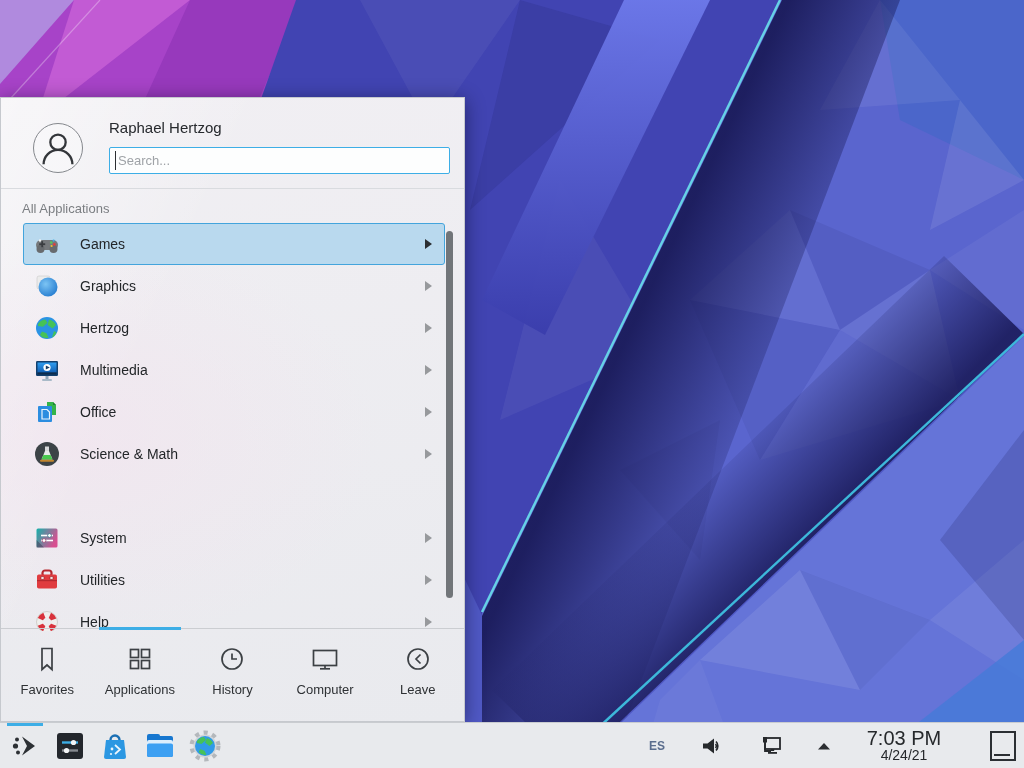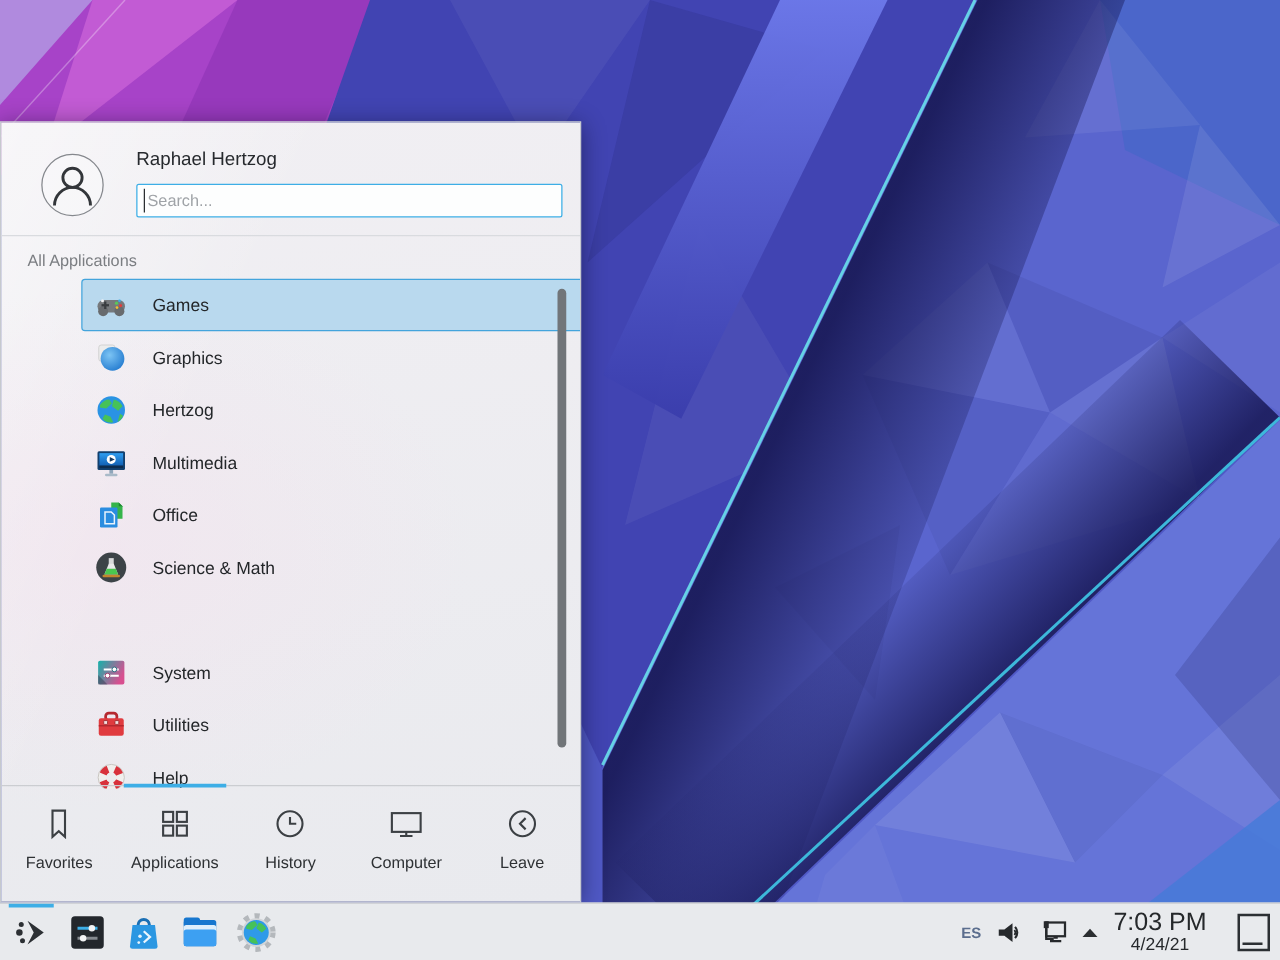--- a/index.html
+++ b/index.html
@@ -30,21 +30,21 @@
   .user-name{position:absolute;left:108px;top:21px;font-size:15px;color:#26292d;}
   .search-wrap{position:absolute;left:108px;top:49px;width:341px;height:27px;}
   .search-wrap input{
     width:100%;height:100%;box-sizing:border-box;border:1px solid #3daee6;border-radius:2px;
     background:#fdfefe;padding:0 8px;font-size:13px;color:#0f172a;outline:none;
     font-family:"Liberation Sans",sans-serif;
   }
   .search-wrap input::placeholder{color:#9fa3a7;}
   .caret-bar{position:absolute;left:6px;top:4px;width:1px;height:19px;background:#2b2e31;}
   .section-label{position:absolute;left:21px;top:103px;font-size:13px;color:#7b7e82;}
-  .app-list{position:absolute;left:0;top:122px;right:0;height:411px;overflow:hidden;margin-left:42px;}
+  .app-list{position:absolute;left:0;top:122px;right:0;height:411px;overflow:hidden;}
   .app-row{
     position:absolute;left:22px;width:422px;height:42px;display:flex;align-items:center;
     border:1px solid transparent;border-radius:3px;box-sizing:border-box;cursor:default;
   }
   .app-row.selected{background:#b9d9ee;border-color:#43a4dc;}
   .app-row .cat-icon{width:26px;height:26px;margin-left:10px;flex:0 0 26px;}
   .app-row .cat-label{margin-left:20px;font-size:14px;color:#232629;}
   .app-row .row-arrow{margin-left:auto;margin-right:12px;width:7px;height:10px;}
   .row-arrow polygon{fill:#97999c;}
   .app-row.selected .row-arrow polygon{fill:#2b2e31;}
@@ -60,21 +60,21 @@
   .tab-icon path,.tab-icon rect,.tab-icon circle{fill:none;stroke:#3c4044;stroke-width:1.7;}
   
   .taskbar{
     position:absolute;left:0;bottom:0;width:1024px;height:46px;background:#e8eaed;
     border-top:1px solid #c9ccd0;box-sizing:border-box;display:flex;align-items:center;
   }
   .task-launchers{display:flex;gap:7px;padding-left:6px;}
   .launcher{width:38px;height:45px;display:flex;align-items:center;justify-content:center;position:relative;}
   .launcher.active::before{content:"";position:absolute;top:0;left:1px;right:1px;height:3px;background:#3daee6;}
   .launcher svg{width:32px;height:32px;}
-  .tray{margin-left:auto;display:flex;align-items:center;padding-right:8px;}
+  .tray{margin-left:auto;display:flex;align-items:center;padding-right:8px;gap:24px;}
   .kbd-layout{font-size:12px;font-weight:bold;color:#5b6e8e;margin-right:12px;}
   .tray-icon{margin-right:11px;display:flex;align-items:center;}
   .clock{text-align:center;color:#25282b;margin-right:24px;min-width:76px;}
   .clock .time{font-size:20px;line-height:20px;}
   .clock .date{font-size:14px;line-height:15px;}
   .show-desktop{width:26px;height:30px;border:2px solid #2b2f33;box-sizing:border-box;position:relative;background:transparent;}
   .show-desktop .inner-line{position:absolute;left:2px;bottom:3px;width:16px;height:2px;background:#2b2f33;}
 </style>
 </head>
 <body>

